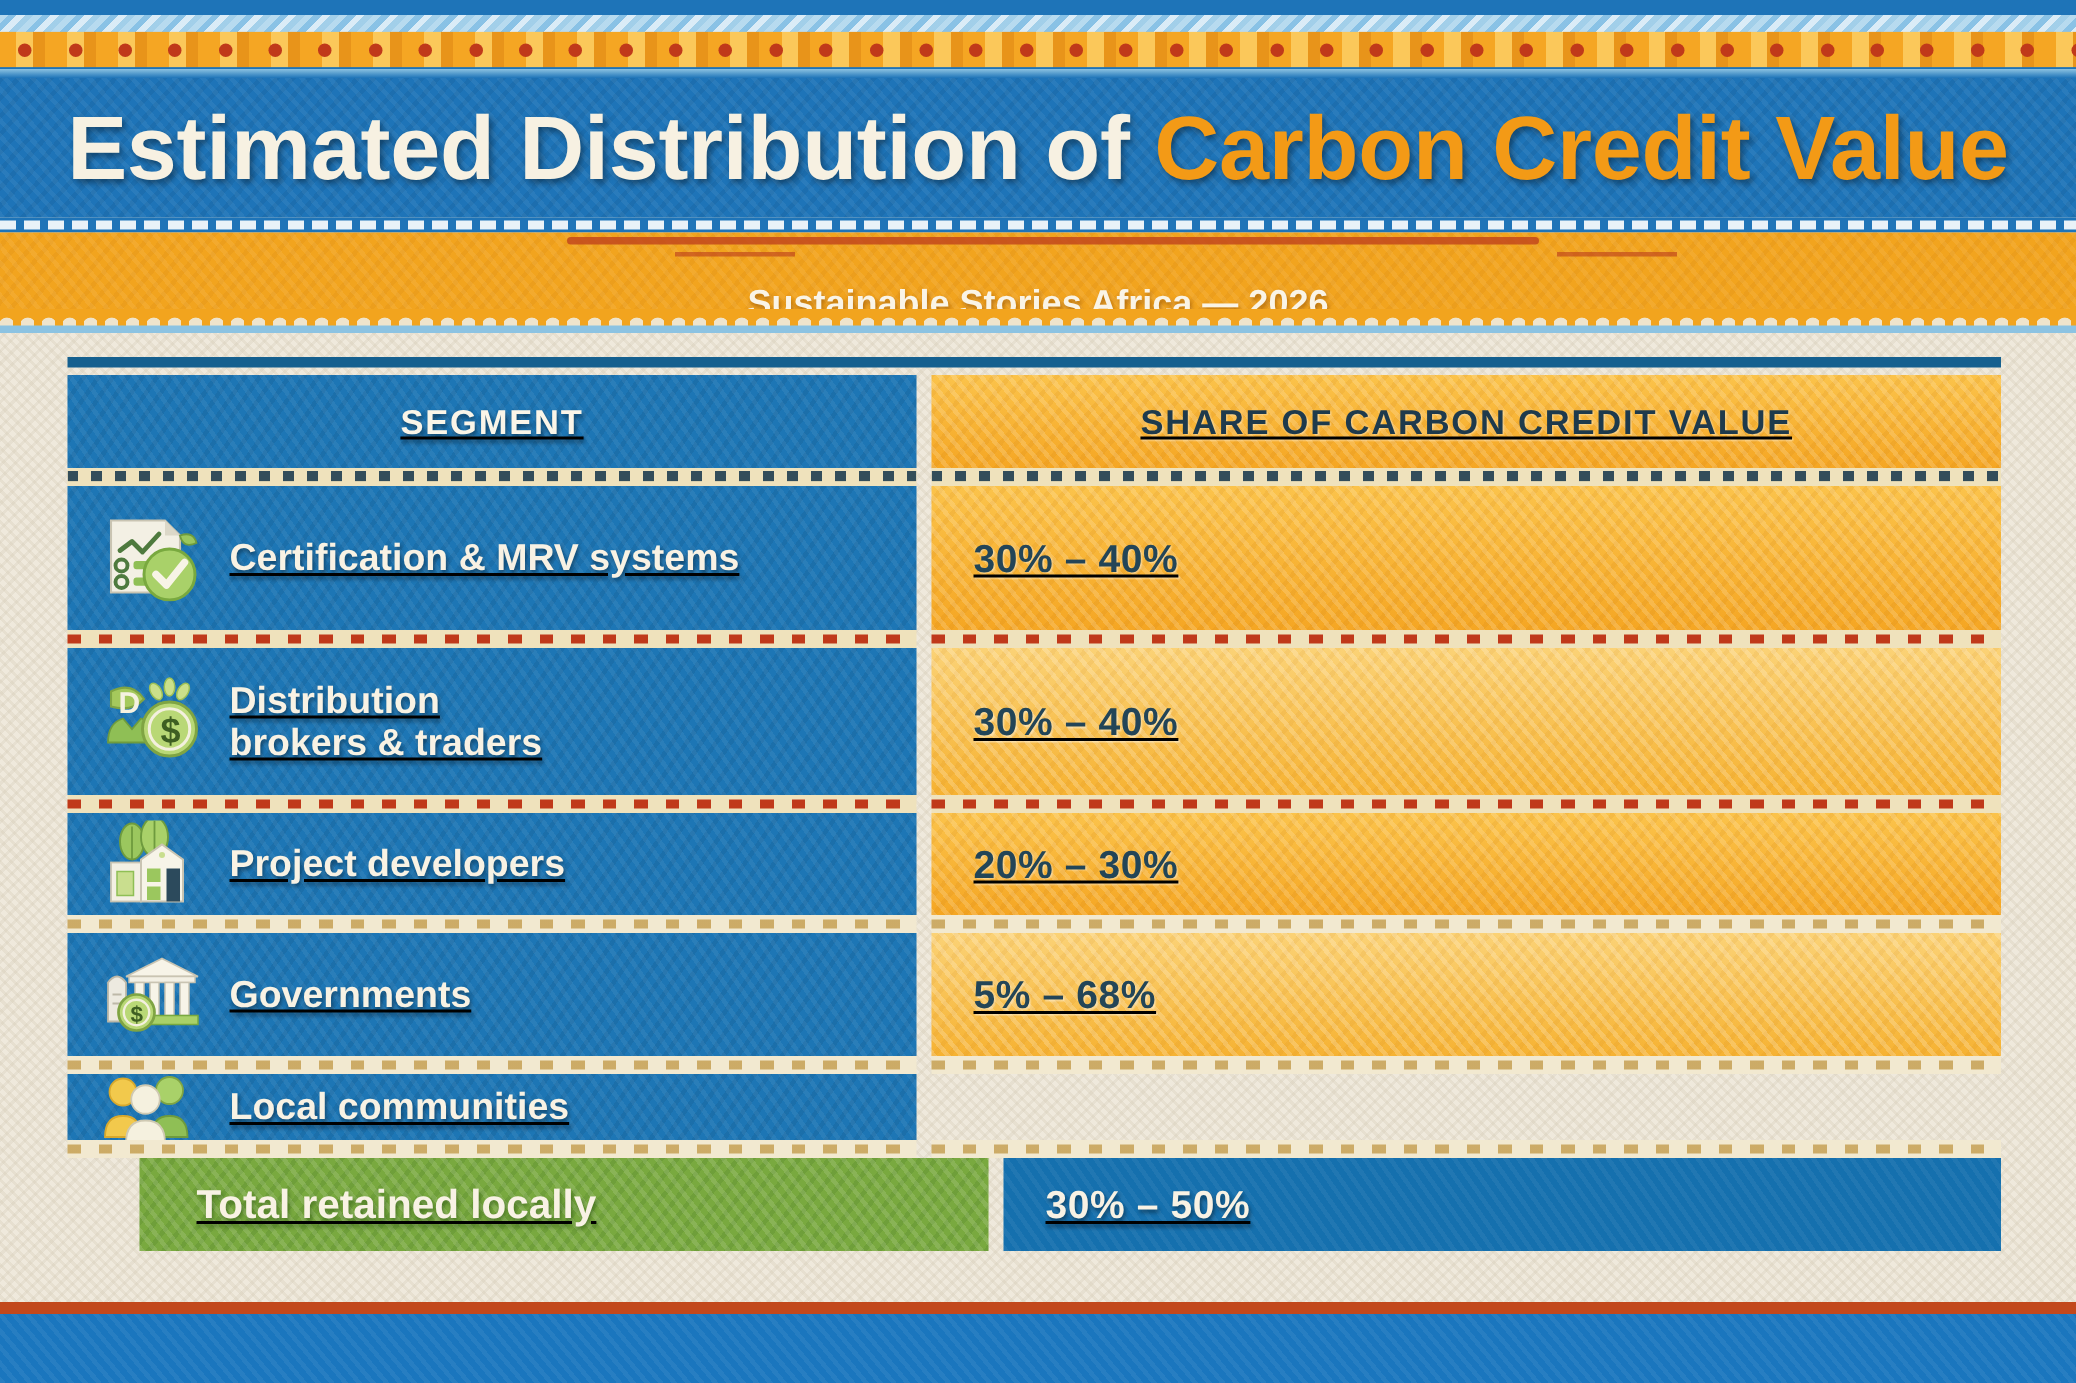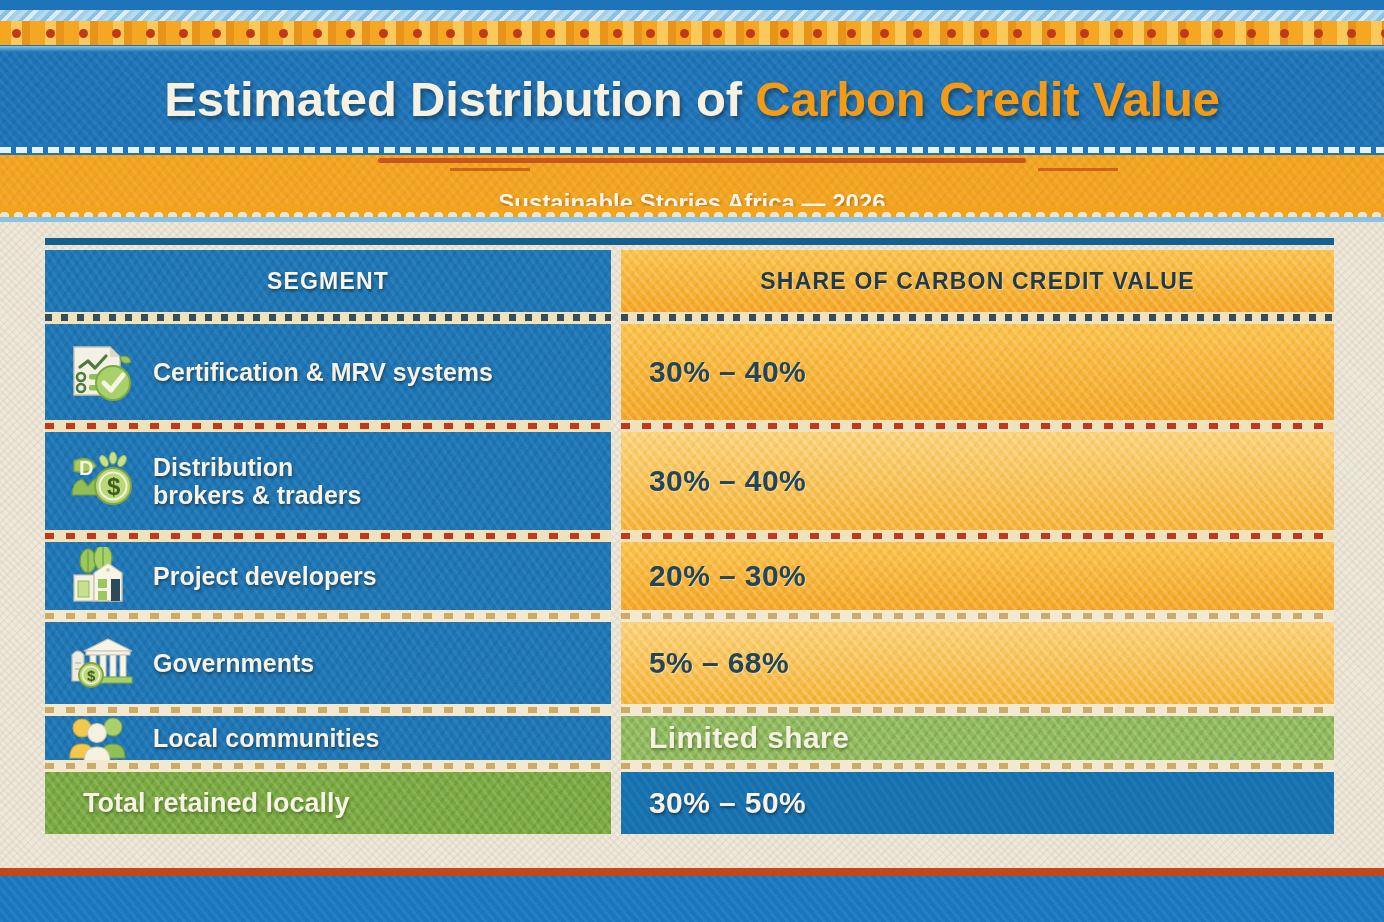--- a/index.html
+++ b/index.html
@@ -53,21 +53,21 @@
   
   .title-bar {
     position:absolute; left:0; top:52px; width:1384px; height:93px;
     background:
       repeating-linear-gradient(48deg, rgba(255,255,255,.055) 0 3px, rgba(0,0,0,0) 3px 7px),
       repeating-linear-gradient(-48deg, rgba(0,0,0,.05) 0 3px, rgba(0,0,0,0) 3px 8px),
       #1E74B8;
     display:flex; align-items:center; justify-content:center;
   }
   .title-text {
-    font-size:49px; font-weight:bold; letter-spacing:-.2px;
+    font-size:60px; font-weight:bold; letter-spacing:-.2px;
     white-space:nowrap;
     text-shadow:2px 3px 4px rgba(0,0,0,.38);
   }
   .t-white { color:#F7F1E2; }
   .t-orange { color:#F39A16; }
 
   
   .title-dash {
     position:absolute; left:0; top:145px; width:1384px; height:10px;
     background:#1E74B8;
@@ -123,21 +123,21 @@
   
   .table-wrap {
     position:absolute; left:45px; top:238px; width:1289px;
   }
   .hdr-top-rule {
     height:7px; background:#15608F; width:100%;
   }
   .hdr-gap { height:5px; background:transparent; }
 
   .row {
-    display:flex; width:100%; position:relative;
+    display:flex; width:100%; position:relative;text-decoration:underline;
   }
   .c-seg {
     width:566px; flex:none; position:relative;
     display:flex; align-items:center;
   }
   .c-gut { width:10px; flex:none; }
   .c-val {
     flex:1; position:relative; display:flex; align-items:center;
   }
 
@@ -162,20 +162,21 @@
     background:
       repeating-linear-gradient(50deg, rgba(255,255,255,.20) 0 3px, rgba(0,0,0,0) 3px 7px),
       repeating-linear-gradient(-50deg, rgba(190,110,10,.08) 0 3px, rgba(0,0,0,0) 3px 8px),
       linear-gradient(#FBD276, #F6B232);
   }
   .bg-green {
     background:
       repeating-linear-gradient(52deg, rgba(255,255,255,.12) 0 3px, rgba(0,0,0,0) 3px 7px),
       repeating-linear-gradient(-52deg, rgba(20,70,10,.10) 0 3px, rgba(0,0,0,0) 3px 8px),
       #79A93F;
+    margin-left: 48px;
   }
   .bg-green-lite {
     background:
       repeating-linear-gradient(52deg, rgba(255,255,255,.16) 0 3px, rgba(0,0,0,0) 3px 7px),
       repeating-linear-gradient(-52deg, rgba(20,70,10,.10) 0 3px, rgba(0,0,0,0) 3px 8px),
       #8FB95A;
   }
 
   
   .hdr-cell {
@@ -216,21 +217,21 @@
   .icon-box {
     width:72px; height:62px; flex:none; margin-right:16px;
     display:flex; align-items:center; justify-content:center;
   }
   .seg-label {
     font-size:25px; font-weight:bold; color:#F8F2E4; line-height:1.12;
     text-shadow:1px 2px 3px rgba(0,0,0,.42);
   }
   .val-inner { padding-left:28px; height:100%; display:flex; align-items:center; }
   .val-text {
-    font-size:30px; font-weight:bold; color:#234557;
+    font-size:26px; font-weight:bold; color:#234557;
     text-shadow:1px 1px 1px rgba(255,255,255,.4);
     letter-spacing:.4px;
   }
   .val-text.light {
     color:#F5F1E2; text-shadow:1px 2px 3px rgba(40,70,10,.5);
   }
   .val-text.onblue {
     color:#F8F2E4; text-shadow:1px 2px 3px rgba(0,0,0,.45);
   }
   .total-label {
@@ -497,25 +498,20 @@
             <circle cx="47" cy="13" r="9" fill="#A9D169" stroke="#7FA443" stroke-width="1.2"></circle>
             <path d="M35 44 q0 -14 12 -14 q12 0 12 14 z" fill="#8FBF55" stroke="#6E9B3E" stroke-width="1.2"></path>
             <circle cx="31" cy="19" r="9.5" fill="#F5F1DF" stroke="#CFC9B2" stroke-width="1.2"></circle>
             <path d="M18 48 q0 -15 13 -15 q13 0 13 15 z" fill="#F5F1DF" stroke="#CFC9B2" stroke-width="1.2"></path>
           </svg>
         </div>
         <span class="seg-label">Local communities</span>
       </div>
     </div>
     <div class="c-gut"></div>
-    <div class="c-val bg-green-lite">
-      <div class="val-inner">
-          <span class="val-text light">Limited share</span>
-        </div>
-    </div>
   </div>
 
   <div class="sep pale">
     <div class="sep-seg"></div>
       <div class="sep-gut"></div>
       <div class="sep-val"></div>
   </div>
 
   <div class="row" style="height:62px">
     <div class="c-seg bg-green">

